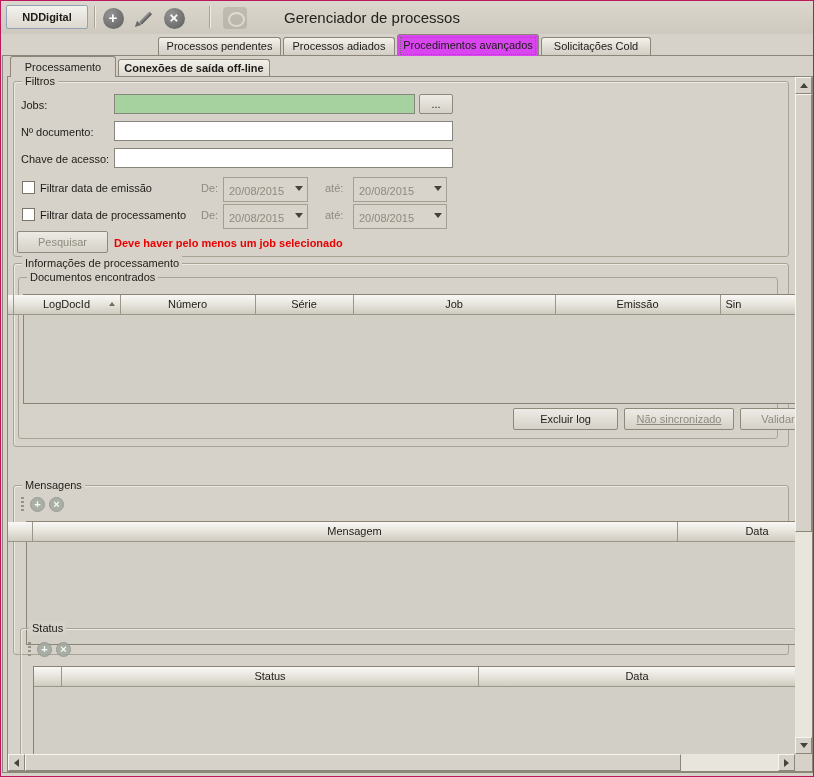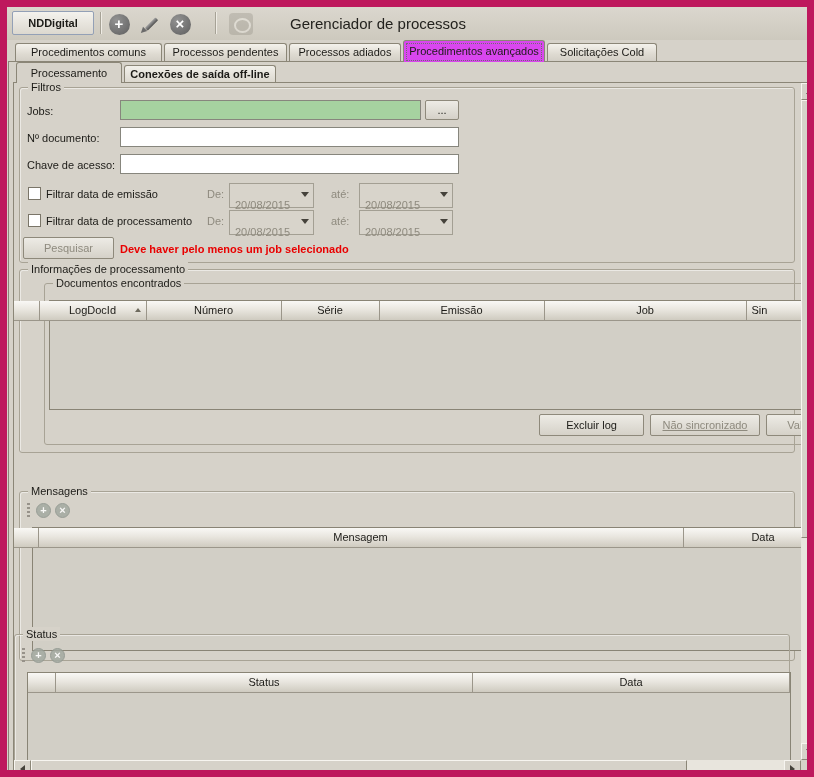--- a/index.html
+++ b/index.html
@@ -1,18 +1,18 @@
 <!DOCTYPE html>
 <html><head>
 <meta charset="utf-8">
 <style>
   html,body{margin:0;padding:0;}
   *{box-sizing:border-box;}
   body{width:814px;height:777px;font-family:"Liberation Sans",sans-serif;font-size:11px;color:#1c1b17;background:#b4b0a7;}
-  #win{position:relative;width:814px;height:777px;background:#d6d2c9;border:7px solid #be185d;overflow:hidden;}
+  #win{position:relative;width:814px;height:777px;background:#d6d2c9;border:1px solid #be185d;overflow:hidden;}
 
   
   #topbar{position:absolute;left:0;top:0;width:812px;height:33px;background:linear-gradient(#dbd7ce,#cdc9be);}
   #brand{position:absolute;left:5px;top:4px;width:82px;height:24px;line-height:22px;text-align:center;font-weight:bold;background:linear-gradient(#f4f2ed,#dcd8cf);border:1px solid #93a0b6;border-radius:2px;}
   .tsep{position:absolute;top:5px;width:1px;height:22px;background:#a6a296;box-shadow:1px 0 0 #efece5;}
   #tsep1{left:93px;} #tsep2{left:208px;}
   .tbtn{position:absolute;top:4px;width:26px;height:26px;display:flex;align-items:center;justify-content:center;}
   #btn-add{left:99px;} #btn-edit{left:130px;} #btn-cancel{left:160px;} #btn-process{left:219px;width:30px;}
   .circ{width:21px;height:21px;border-radius:50%;background:radial-gradient(circle at 35% 30%,#939393,#5d5d5d);color:#fff;font-size:15px;font-weight:bold;line-height:20px;text-align:center;}
   .pic{position:relative;width:22px;height:22px;}
@@ -54,38 +54,38 @@
   .td{width:0;height:0;border-left:4px solid transparent;border-right:4px solid transparent;border-top:5px solid #45423b;}
   .tl{width:0;height:0;border-top:4px solid transparent;border-bottom:4px solid transparent;border-right:5px solid #45423b;}
   .tr{width:0;height:0;border-top:4px solid transparent;border-bottom:4px solid transparent;border-left:5px solid #45423b;}
 
   
   .gb{position:absolute;border:1px solid #a8a395;border-radius:3px;box-shadow:inset 1px 1px 0 rgba(255,255,255,.5);}
   .gb>.lg{position:absolute;top:-8px;left:8px;padding:0 3px;background:#d6d2c9;line-height:14px;white-space:nowrap;}
   #gb-filtros{left:5px;top:4px;width:776px;height:176px;}
   #gb-info{left:5px;top:186px;width:776px;height:184px;}
   #gb-msg{left:5px;top:376px;width:776px;height:170px;margin-top:32px;}
-  #gb-status{left:0;top:551px;width:776px;height:134px;}
-  #gb-docs{left:24px;top:13px;width:760px;height:162px;box-shadow:none;padding-left:44px;}
+  #gb-status{left:12px;top:551px;width:776px;height:134px;}
+  #gb-docs{left:4px;top:13px;width:760px;height:162px;box-shadow:none;padding-left:44px;}
 
   
   .lbl{position:absolute;line-height:14px;white-space:nowrap;}
   #l-jobs{left:7px;top:16px;}
   #in-jobs{position:absolute;left:100px;top:12px;width:301px;height:20px;background:#a6d2a0;border:1px solid #87867d;font:inherit;padding:0 3px;}
   .txt{position:absolute;height:20px;background:#fff;border:1px solid #87867d;font:inherit;padding:0 3px;}
   #b-browse{left:405px;top:12px;width:34px;height:20px;line-height:18px;}
   #l-doc{left:7px;top:43px;} #in-doc{left:100px;top:39px;width:339px;}
   #l-key{left:7px;top:70px;} #in-key{left:100px;top:66px;width:339px;}
   .chk{position:absolute;width:13px;height:13px;background:#fff;border:1px solid #7a7568;}
   #c1{left:8px;top:99px;} #c2{left:8px;top:126px;}
   #l-c1{left:26px;top:99px;} #l-c2{left:26px;top:126px;}
   .dis{color:#8e8a7e;}
   #l-de1{left:187px;top:99px;} #l-ate1{left:311px;top:99px;}
   #l-de2{left:187px;top:126px;} #l-ate2{left:311px;top:126px;}
-  .dcombo{position:absolute;height:25px;background:#d8d4cb;border:1px solid #a39f93;color:#8e8a7e;line-height:18px;padding:12px 14px 0 5px;white-space:nowrap;}
+  .dcombo{position:absolute;height:25px;background:#d8d4cb;border:1px solid #a39f93;color:#8e8a7e;line-height:18px;padding:4px 14px 0 5px;white-space:nowrap;}
   .dcombo .da{position:absolute;right:4px;top:8px;}
   #d1a{left:209px;top:95px;width:85px;} #d1b{left:339px;top:95px;width:94px;}
   #d2a{left:209px;top:122px;width:85px;} #d2b{left:339px;top:122px;width:94px;}
   .btn{position:absolute;background:linear-gradient(#edebe5,#d5d1c8);border:1px solid #8e897b;border-radius:2px;text-align:center;font:inherit;white-space:nowrap;overflow:hidden;}
   .btn.off{color:#8e8a7e;}
   #b-search{left:3px;top:149px;width:91px;height:22px;line-height:20px;}
   #warn{left:100px;top:154px;font-weight:bold;color:#e90000;}
 
   
   .grid{position:absolute;background:#d2cfc6;border:1px solid #898475;}
@@ -130,21 +130,20 @@
     <div id="btn-cancel" class="tbtn">
       <span class="circ">×</span>
     </div>
     <div id="tsep2" class="tsep"></div>
     <div id="btn-process" class="tbtn">
       <span class="proc"></span>
     </div>
     <div id="apptitle">Gerenciador de processos</div>
   </div>
 
-  <div id="mt0" class="mtab">Procedimentos comuns</div>
   <div id="mt1" class="mtab">Processos pendentes</div>
   <div id="mt2" class="mtab">Processos adiados</div>
   <div id="mt3" class="mtab">
     <span>Procedimentos avançados</span>
     <span class="focus"></span>
   </div>
   <div id="mt4" class="mtab">Solicitações Cold</div>
 
   <div id="page">
     <div id="st0" class="stab">Processamento</div>
@@ -201,22 +200,22 @@
 
             <div id="grid-docs" class="grid">
               <div class="ghead">
                 <div class="gc dc0"></div>
                 <div class="gc dc1">
                   <span>LogDocId</span>
                   <span class="sortup"></span>
                 </div>
                 <div class="gc dc2">Número</div>
                 <div class="gc dc3">Série</div>
+                <div class="gc dc5">Job</div>
                 <div class="gc dc4">Emissão</div>
-                <div class="gc dc5">Job</div>
                 <div class="gc dc6">Sin</div>
               </div>
               <div class="gbody"></div>
             </div>
 
             <div id="b-excluir" class="btn">Excluir log</div>
             <div id="b-nsync" class="btn off">Não sincronizado</div>
             <div id="b-validar" class="btn off">Validar</div>
           </div>
         </div>

